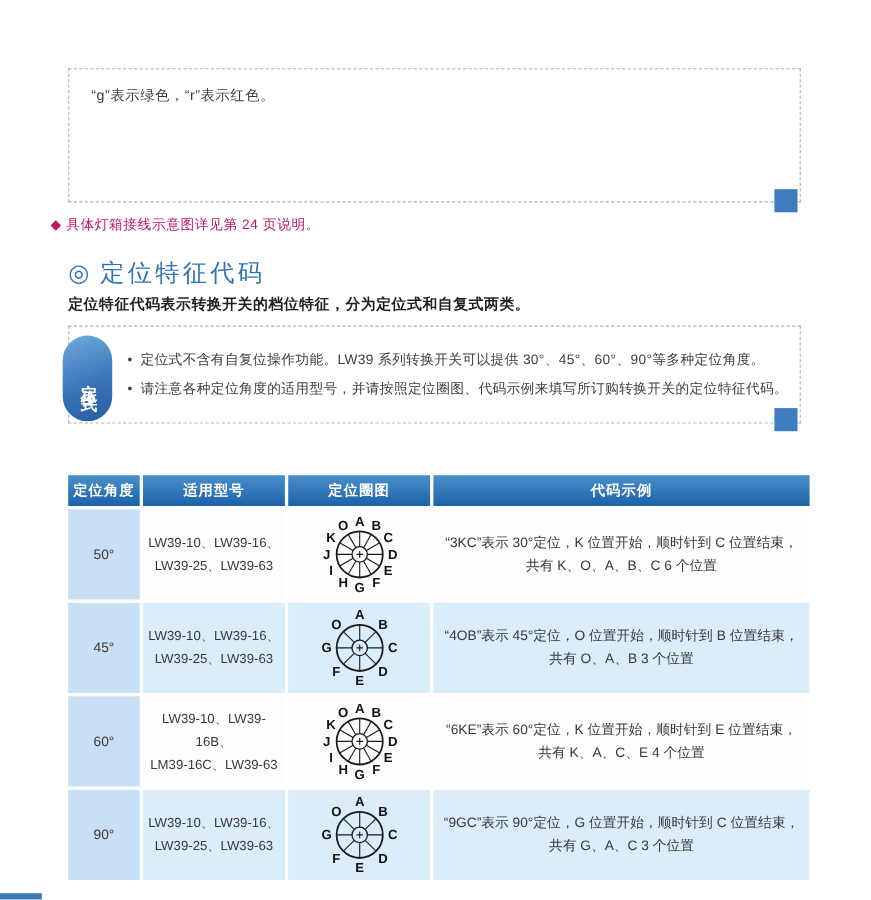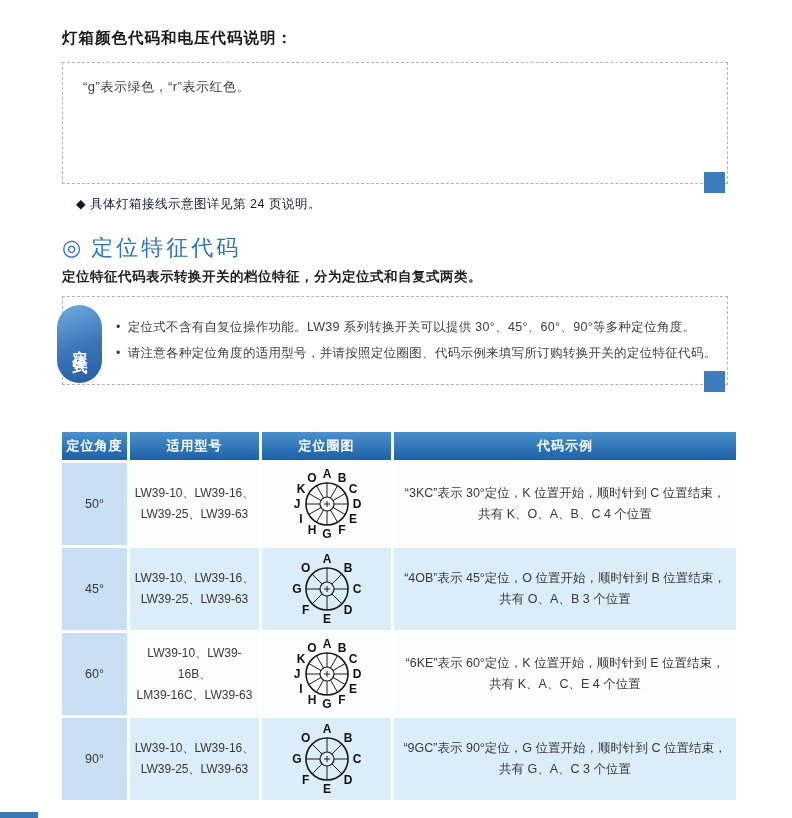--- a/index.html
+++ b/index.html
@@ -12,21 +12,21 @@
   .box1{left:62px;top:62px;width:664px;height:120px;padding:0;}
   .box1 .inner{padding:14px 20px 0 20px;}
   .line-main{font-size:13px;color:#3d3d3d;line-height:19px;letter-spacing:.5px;}
   .line-note{font-size:12.5px;color:#949494;line-height:21px;letter-spacing:.5px;}
   .notes{margin-top:12px;}
 
   .accent-square{position:absolute;width:21px;height:21px;background:#3f7cbd;}
   .sq1{left:704px;top:172px;}
   .sq2{left:704px;top:371px;}
 
-  .footnote{position:absolute;left:76px;top:196px;font-size:12.5px;color:#0f172a;letter-spacing:.5px;}
+  .footnote{position:absolute;left:46px;top:196px;font-size:12.5px;color:#be185d;letter-spacing:.5px;}
 
   .section-head{position:absolute;left:62px;top:233px;display:flex;align-items:center;}
   .section-bullet{font-size:22px;color:#2e74b5;line-height:1;margin-right:10px;}
   .section-title{font-size:22px;color:#2e74b5;letter-spacing:3px;}
   .section-sub{position:absolute;left:62px;top:268px;font-size:13.5px;font-weight:700;color:#1f1f1f;letter-spacing:.5px;}
 
   .box2{left:62px;top:296px;width:664px;height:87px;}
   .pill{position:absolute;left:57px;top:305px;width:45px;height:78px;border-radius:24px;
         background:linear-gradient(160deg,#71abdf 0%,#3a76b8 55%,#285ba3 100%);
         color:#fff;display:flex;align-items:center;justify-content:center;
@@ -47,21 +47,20 @@
   td.c-example div{line-height:21px;white-space:nowrap;}
   .dial{display:flex;align-items:center;justify-content:center;}
 
   .footer-bar{position:absolute;left:0;top:812px;width:38px;height:6px;background:#3a78b6;}
 </style>
 </head>
 <body>
 
 <div class="page">
 
-  <div class="doc-title">灯箱颜色代码和电压代码说明：</div>
 
   <div class="dashed-box box1">
     <div class="inner">
       <div class="line-main">“g”表示绿色，“r”表示红色。</div>
     </div>
   </div>
   <div class="accent-square sq1"></div>
 
   <div class="footnote">◆ 具体灯箱接线示意图详见第 24 页说明。</div>
 
@@ -129,21 +128,21 @@
                 <line x1="37.94" y1="36.50" x2="25.81" y2="29.50" stroke="#1a1a1a" stroke-width="1"></line>
                 <text x="18.02" y="25.00" text-anchor="middle" dominant-baseline="central" font-size="12" font-weight="bold" fill="#111">K</text>
                 <line x1="40.50" y1="33.94" x2="33.50" y2="21.81" stroke="#1a1a1a" stroke-width="1"></line>
                 <text x="29.00" y="14.02" text-anchor="middle" dominant-baseline="central" font-size="12" font-weight="bold" fill="#111">O</text>
                 <path d="M 41 40 h 6 M 44 37 v 6" stroke="#1a1a1a" stroke-width="1"></path>
               </svg>
             </div>
         </td>
         <td class="c-example">
           <div>“3KC”表示 30°定位，K 位置开始，顺时针到 C 位置结束，</div>
-          <div>共有 K、O、A、B、C 4 个位置</div>
+          <div>共有 K、O、A、B、C 6 个位置</div>
         </td>
       </tr>
       <tr class="row-even">
         <td class="c-angle">45°</td>
         <td class="c-models">
           <div>LW39-10、LW39-16、</div>
           <div>LW39-25、LW39-63</div>
         </td>
         <td class="c-dial">
           <div class="dial">

